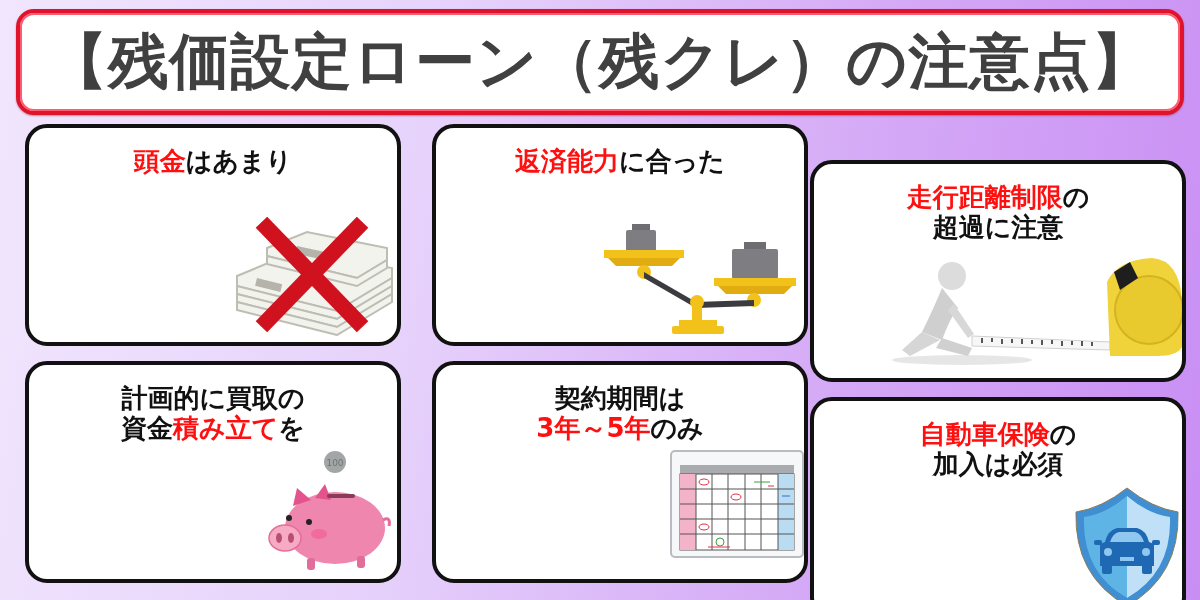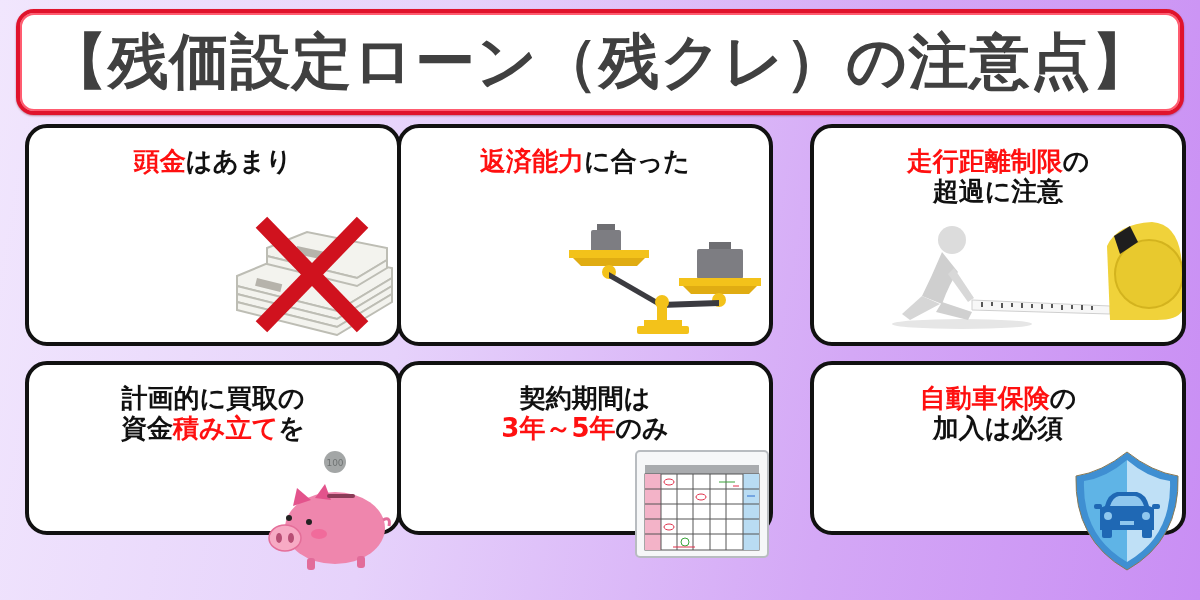--- a/index.html
+++ b/index.html
@@ -25,22 +25,22 @@
       position: absolute; width: 376px;
       background: #ffffff; border: 4px solid #111111; border-radius: 22px;
     }
     .card .caption {
       position: absolute; left: 0; right: 0; top: 18px;
       text-align: center; font-weight: bold; font-size: 26px; line-height: 30px; color: #111111;
     }
     .card .caption .hl { color: #ff1010; }
     .card .illus { position: absolute; left: 0; right: 0; display: flex; justify-content: flex-end; }
     .r1 { top: 124px; height: 222px; }
-    .r2 { top: 361px; height: 174px; }
-    .c1 { left: 25px; } .c2 { left: 397px; padding-left: 16px; } .c3 { left: 810px; }
+    .r2 { top: 361px; height: 222px; }
+    .c1 { left: 25px; } .c2 { left: 432px; padding-left: 16px; } .c3 { left: 810px; margin-top: 36px; }
     .r1 .illus { top: 88px; height: 120px; }
     .r2 .illus { top: 85px; height: 130px; }
   </style>
 </head>
 <body>
 
 <div class="title-box">
   <div class="title-text">【残価設定ローン（残クレ）の注意点】</div>
 </div>
 

